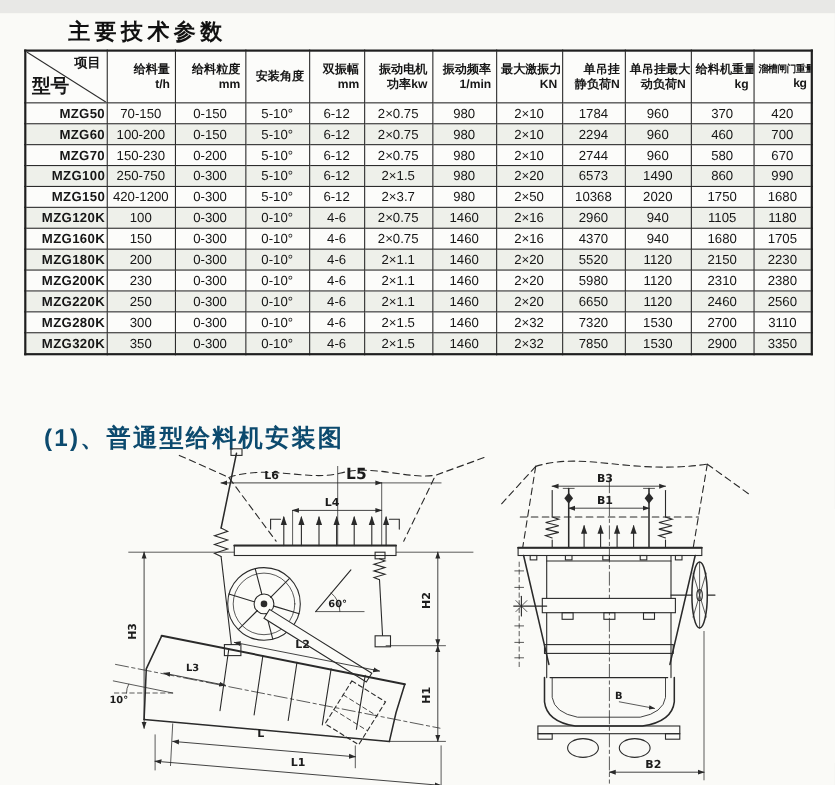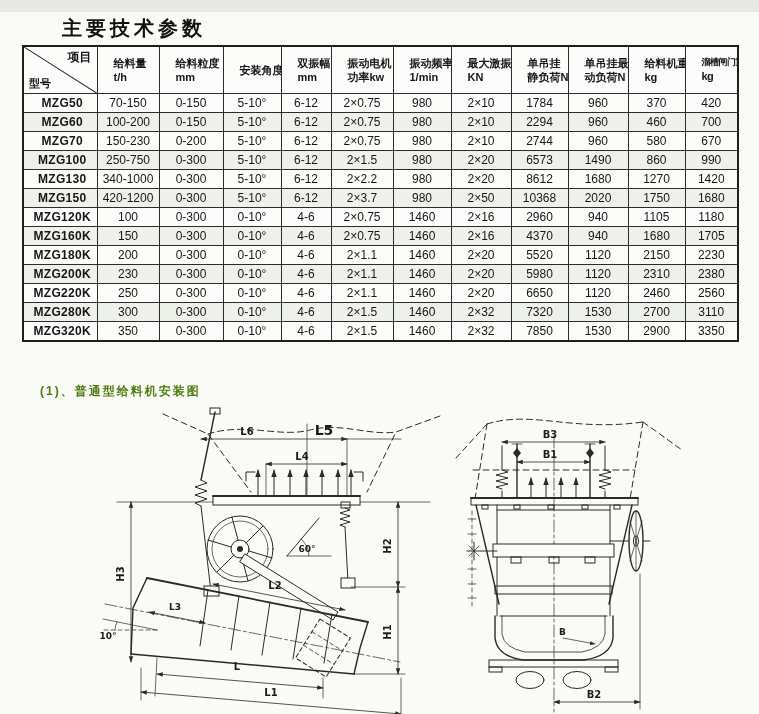--- a/index.html
+++ b/index.html
@@ -3,32 +3,32 @@
 <meta charset="utf-8">
 <style>
   html,body{margin:0;padding:0;background:#e8e8e6;}
   .page{position:relative;width:759px;height:714px;background:#fafaf7;
         font-family:"Liberation Sans","DejaVu Sans",sans-serif;color:#161616;overflow:hidden;margin:12px auto;}
   .title{position:absolute;left:62px;top:3px;font-size:20px;font-weight:bold;letter-spacing:4px;
          color:#111;}
   table.spec{position:absolute;left:22px;top:33px;width:715px;border-collapse:collapse;
              table-layout:fixed;border:2px solid #1f1f1f;background:#fcfcfa;}
   table.spec th,table.spec td{border:1px solid #2c2c2c;overflow:hidden;white-space:nowrap;}
-  table.spec thead th{height:44px;font-size:11px;font-weight:bold;text-align:left;
-                      vertical-align:middle;line-height:1.3;padding:1px 16px;}
+  table.spec thead th{height:44px;font-size:11px;font-weight:bold;text-align:right;
+                      vertical-align:middle;line-height:1.3;padding:1px 4px;}
   table.spec thead th.sm div{font-size:9px;letter-spacing:-0.5px;}
   table.spec tbody td{height:18px;font-size:12px;text-align:center;padding:0 1px;}
   table.spec tbody tr:nth-child(even){background:#eef0ea;}
-  table.spec td.model{text-align:center;padding-left:5px;font-weight:bold;letter-spacing:.3px;}
+  table.spec td.model{text-align:right;padding-left:5px;font-weight:bold;letter-spacing:.3px;}
   th.corner{position:relative;padding:0;}
   th.corner svg{position:absolute;left:0;top:0;width:100%;height:100%;}
   th.corner .c-top{position:absolute;top:3px;right:5px;font-size:12px;}
-  th.corner .c-bot{position:absolute;bottom:3px;left:5px;font-size:11px;}
-  .section-heading{position:absolute;left:40px;top:371px;font-size:12px;font-weight:bold;
-                   letter-spacing:2px;color:#4d7c0f;}
+  th.corner .c-bot{position:absolute;bottom:3px;left:5px;font-size:17px;}
+  .section-heading{position:absolute;left:40px;top:371px;font-size:22px;font-weight:bold;
+                   letter-spacing:2px;color:#0c4a6e;}
   .dwg{position:absolute;}
   .dwg line,.dwg path,.dwg rect,.dwg circle,.dwg ellipse,.dwg polygon,.dwg polyline{
        stroke:#2a2a2a;fill:none;stroke-width:1;stroke-linecap:round;}
   .dwg .f{fill:#2a2a2a;stroke:none;}
   .dwg .wfill{fill:#fbfbf8;}
   .dwg .w2{stroke-width:1.8;}
   .dwg .w15{stroke-width:1.4;}
   .dwg .thin{stroke-width:.7;}
   .dwg .dash{stroke-dasharray:6 4;}
   .dwg .dash2{stroke-dasharray:4 3;}
@@ -167,34 +167,20 @@
           <td>6-12</td>
           <td>2×1.5</td>
           <td>980</td>
           <td>2×20</td>
           <td>6573</td>
           <td>1490</td>
           <td>860</td>
           <td>990</td>
         </tr>
       <tr>
-          <td class="model">MZG130</td>
-          <td>340-1000</td>
-          <td>0-300</td>
-          <td>5-10°</td>
-          <td>6-12</td>
-          <td>2×2.2</td>
-          <td>980</td>
-          <td>2×20</td>
-          <td>8612</td>
-          <td>1680</td>
-          <td>1270</td>
-          <td>1420</td>
-        </tr>
-      <tr>
           <td class="model">MZG150</td>
           <td>420-1200</td>
           <td>0-300</td>
           <td>5-10°</td>
           <td>6-12</td>
           <td>2×3.7</td>
           <td>980</td>
           <td>2×50</td>
           <td>10368</td>
           <td>2020</td>

